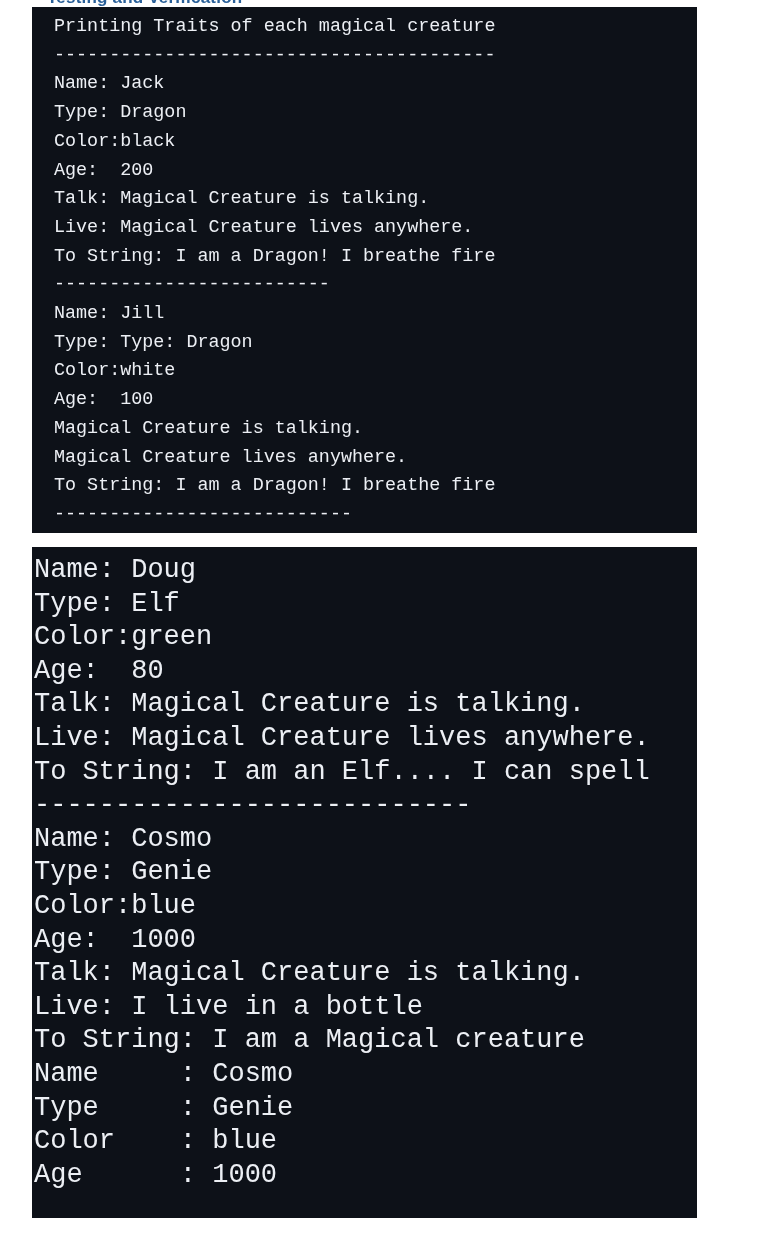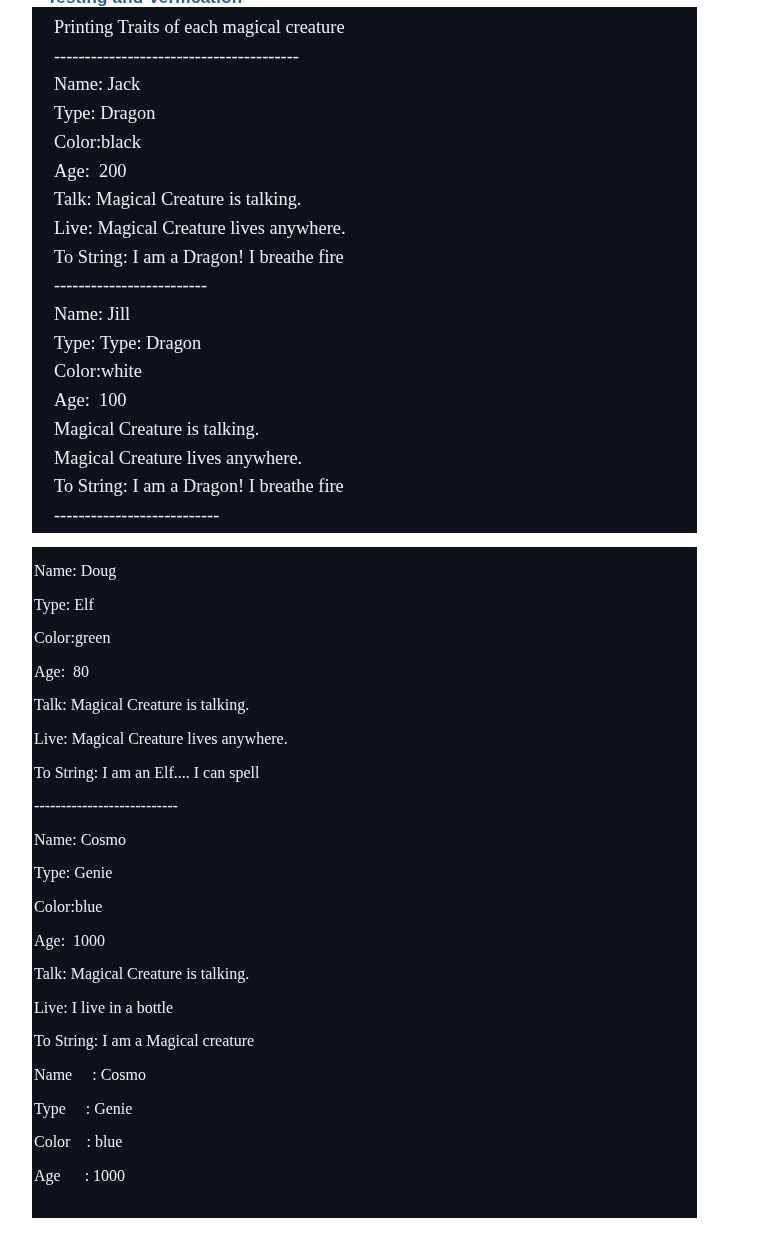--- a/index.html
+++ b/index.html
@@ -27,21 +27,21 @@
     color: #2a6099;
     letter-spacing: 0.2px;
     white-space: nowrap;
   }
 
   
   .console {
     position: absolute;
     background: #0d1118;
     color: #eceff4;
-    font-family: Liberation Serif, serif;
+    font-family: Liberation Mono, monospace;
     white-space: pre;
     overflow: hidden;
   }
 
   #console-block-1 {
     left: 32px;
     top: 7px;
     width: 665px;
     height: 526px;
     padding: 6px 0 0 22px;
@@ -50,21 +50,21 @@
     line-height: 28.7px;
   }
 
   #console-block-2 {
     left: 32px;
     top: 547px;
     width: 665px;
     height: 671px;
     padding: 7px 0 0 2px;
     box-sizing: border-box;
-    font-size: 16px;
+    font-size: 27px;
     line-height: 33.6px;
   }
 
   .console-line {
     display: block;
     white-space: pre;
   }
   .console-line.sep {
     letter-spacing: 0px;
   }

